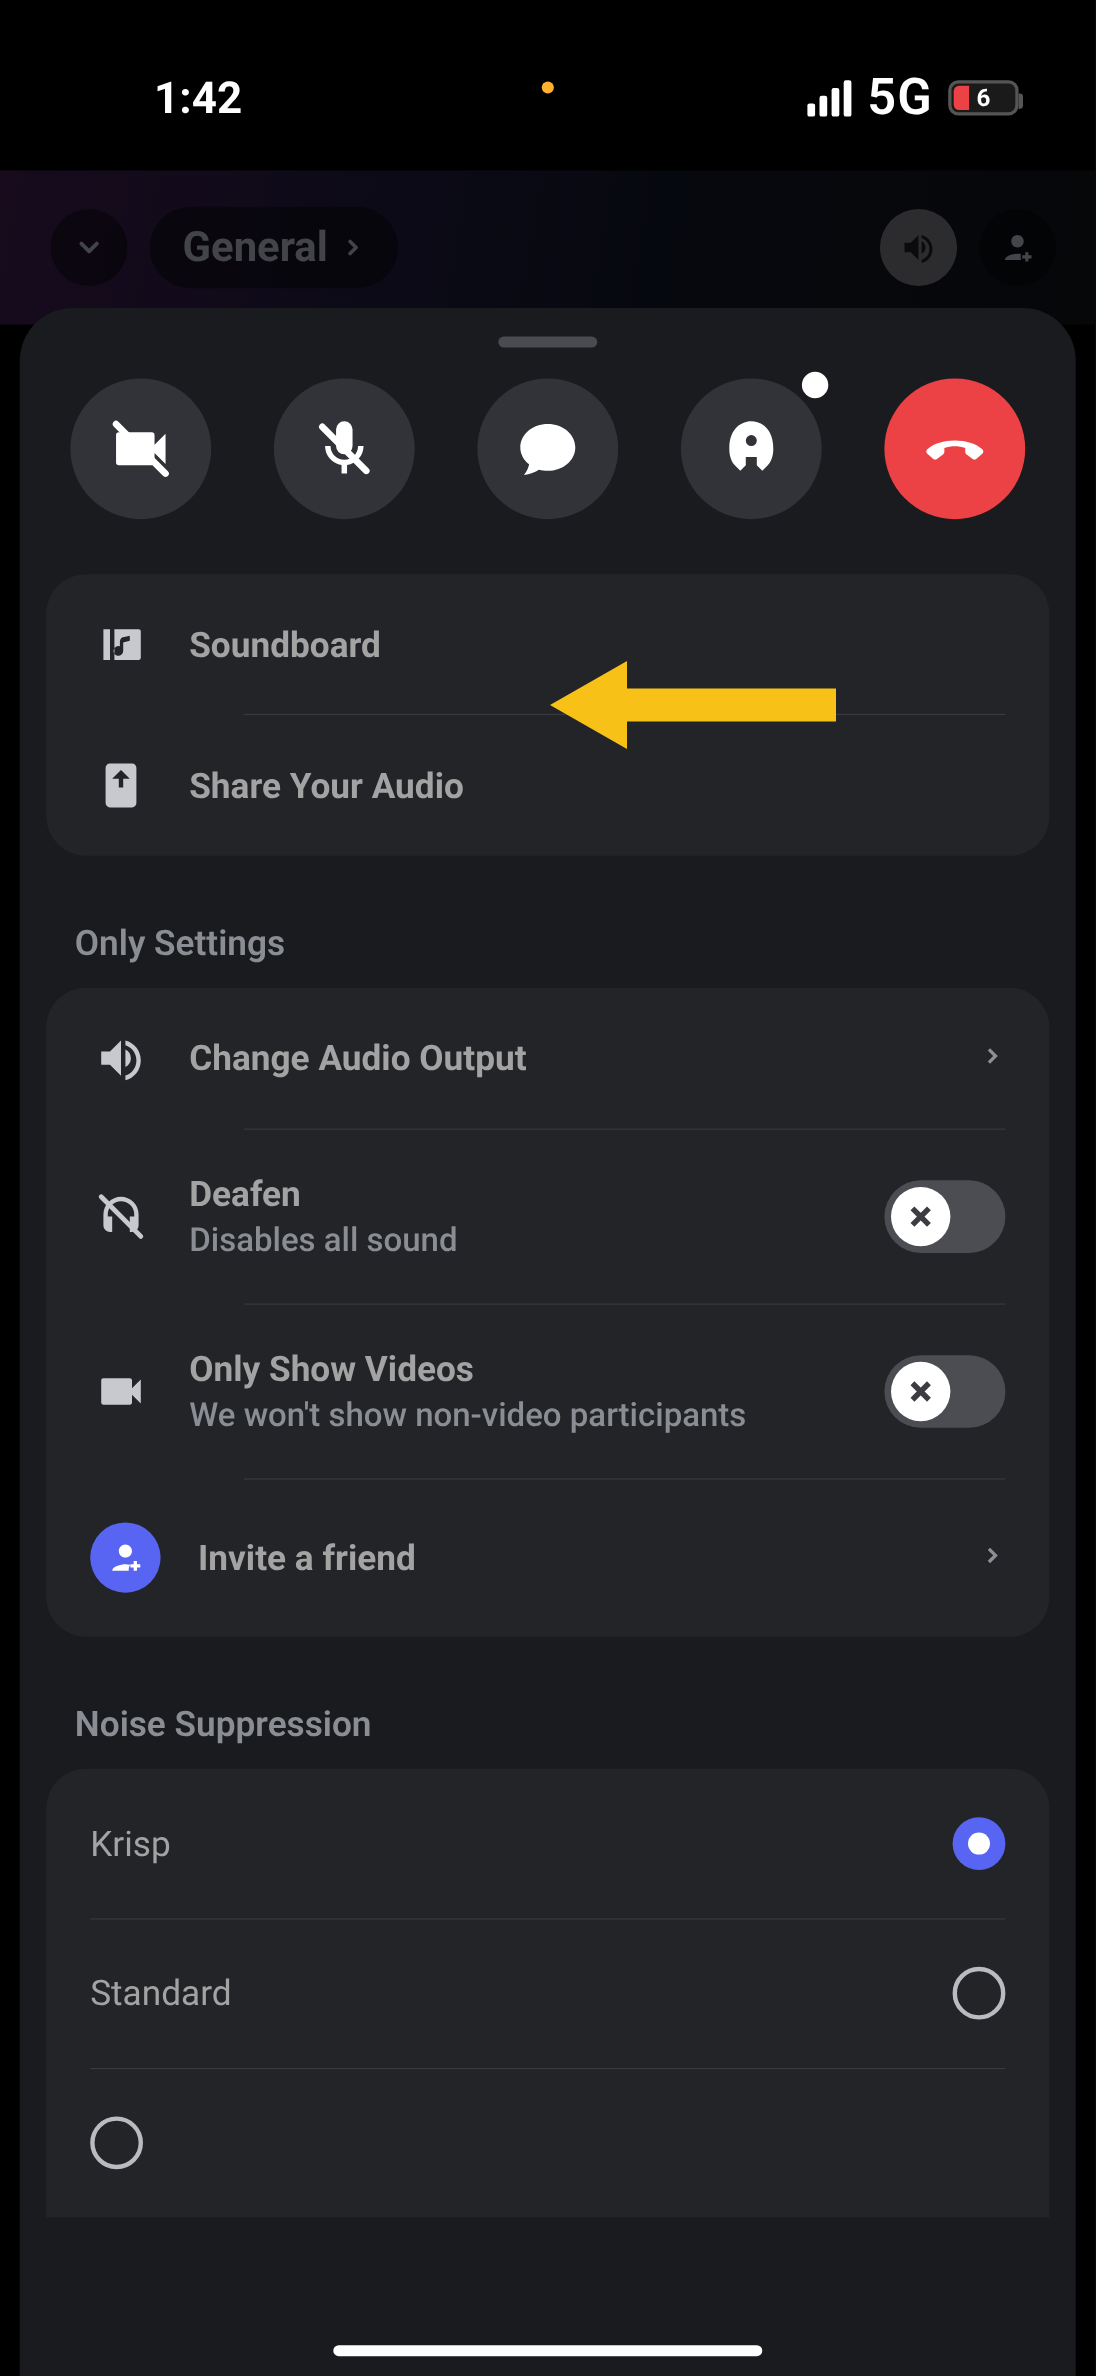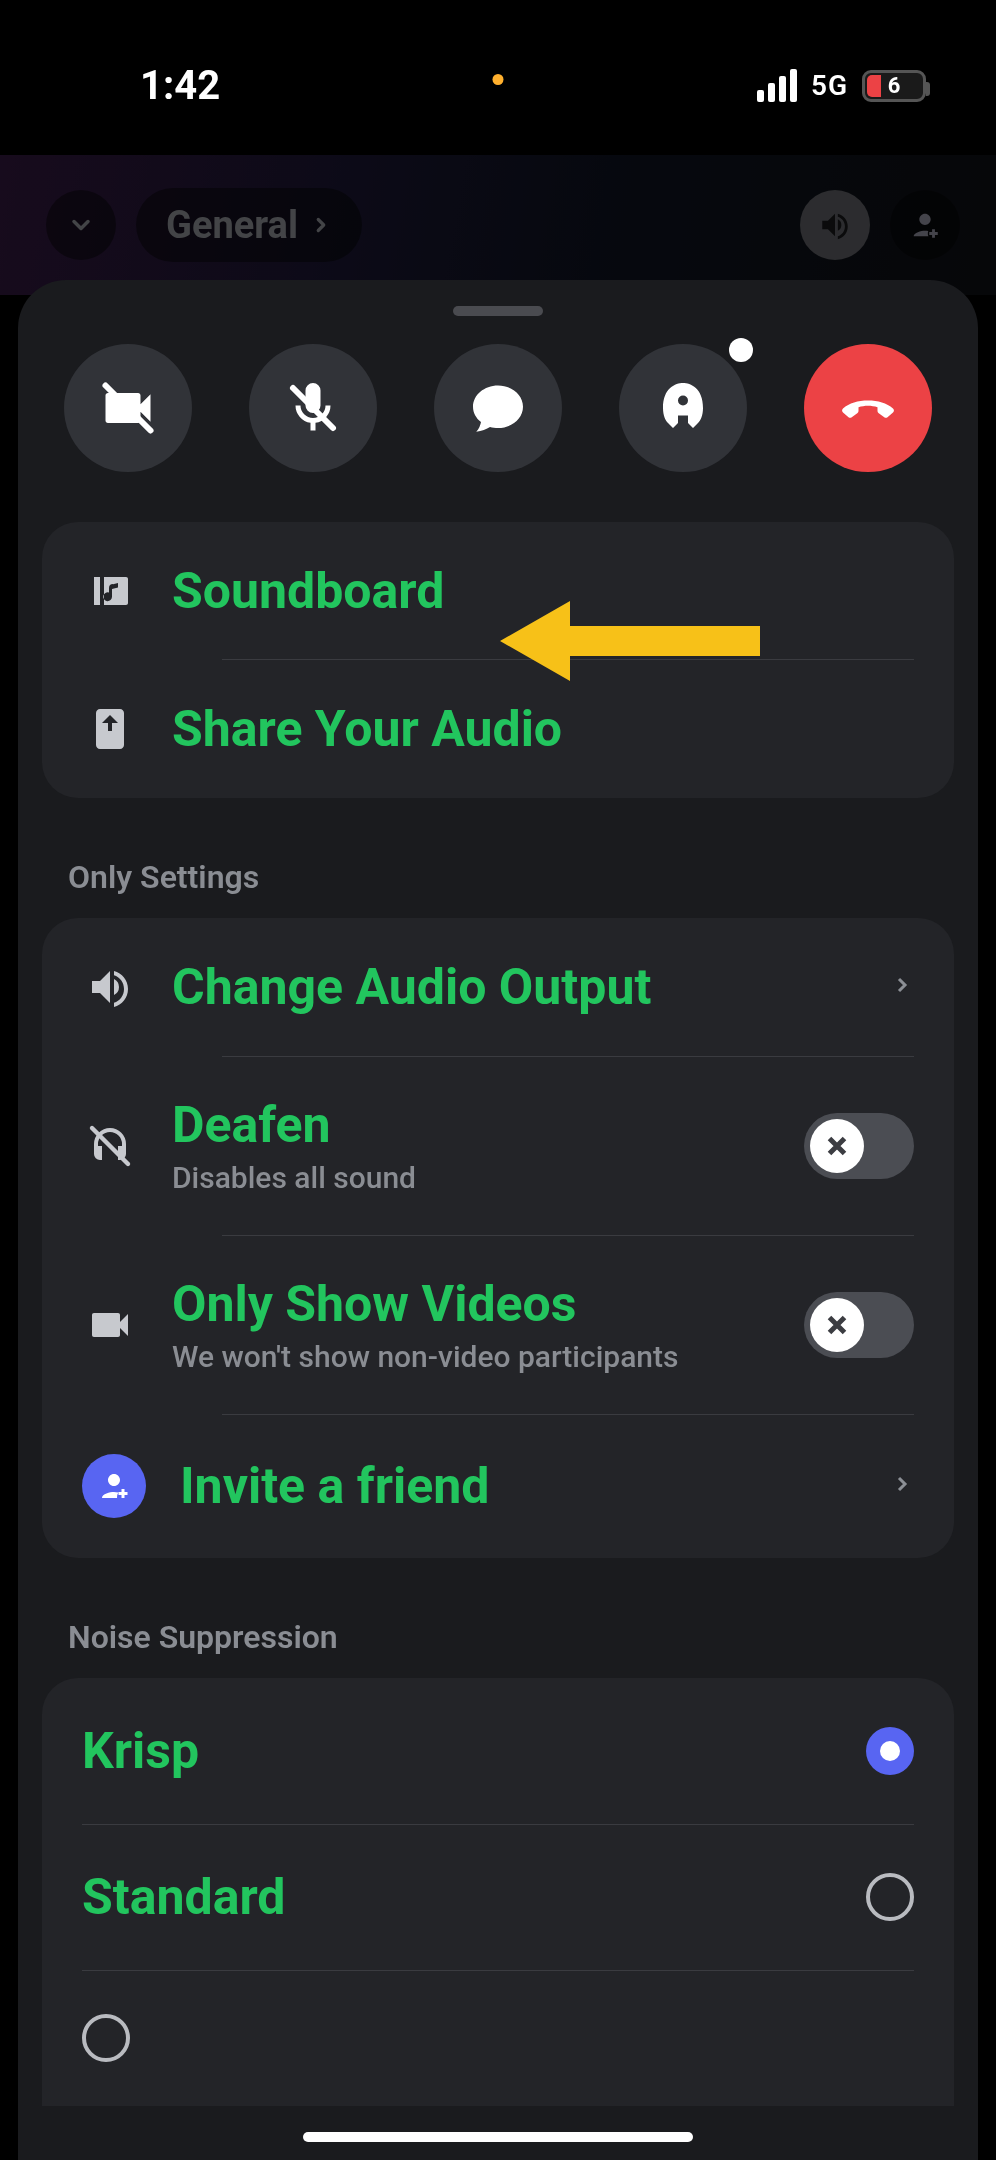--- a/index.html
+++ b/index.html
@@ -41,21 +41,21 @@
     align-items:center;
     gap:14px;
     font-weight:600;
   }
   .signal{display:flex;align-items:flex-end;gap:4px;}
   .signal span{display:block;width:7px;background:#fff;border-radius:2px;}
   .signal span:nth-child(1){height:12px}
   .signal span:nth-child(2){height:19px}
   .signal span:nth-child(3){height:26px}
   .signal span:nth-child(4){height:33px}
-  .net{font-size:28px;font-weight:600;letter-spacing:1px;}
+  .net{font-size:46px;font-weight:600;letter-spacing:1px;}
   .batt{
     width:64px;height:32px;border:3px solid #555;border-radius:9px;
     position:relative;display:flex;align-items:center;justify-content:center;
     background:#1a1a1a;
   }
   .batt::after{content:"";position:absolute;right:-7px;top:9px;width:4px;height:14px;background:#555;border-radius:0 3px 3px 0;}
   .batt .fill{position:absolute;left:2px;top:2px;bottom:2px;width:14px;background:#ec4245;border-radius:5px 0 0 5px;}
   .batt .pct{position:relative;font-size:22px;font-weight:700;z-index:1;color:#fff;}
   .rec-dot{
     position:absolute;
@@ -129,21 +129,21 @@
     display:flex;align-items:center;gap:34px;
     padding:40px 40px;
     min-height:110px;
   }
   .row + .row{border-top:1px solid rgba(255,255,255,0.04);}
   .row-icon{width:56px;display:flex;justify-content:center;}
   .row-icon svg{width:48px;height:48px;fill:#c7c9ce;}
   .row-icon.circle{width:64px;height:64px;border-radius:50%;background:var(--blurple);align-items:center;}
   .row-icon.circle svg{fill:#fff;width:36px;height:36px;}
   .row-text{flex:1;display:flex;flex-direction:column;gap:6px;}
-  .title{font-size:50px;font-weight:700;color:#22c55e;}
+  .title{font-size:32px;font-weight:700;color:#a3a3a3;}
   .sub{font-size:30px;color:var(--muted);font-weight:500;}
   .chevron{width:24px;color:#8c8f95;}
   .chevron svg{width:24px;height:24px;fill:none;stroke:#8c8f95;stroke-width:3;}
   .section-label{
     font-size:32px;color:var(--muted);font-weight:600;
     padding:0 50px 22px 50px;
   }
   .section-label.tight{padding-top:0}
 
   
@@ -155,21 +155,21 @@
 
   .vs-card .row{position:relative;border-top:none}
   .vs-card .row:not(:first-child)::before{
     content:"";position:absolute;left:180px;right:40px;top:0;height:1px;background:var(--divider);
   }
 
   .ns-card .row{border-top:none;position:relative;padding:44px 40px}
   .ns-card .row:not(:first-child)::before{
     content:"";position:absolute;left:40px;right:40px;top:0;height:1px;background:var(--divider);
   }
-  .ns-card .title{font-weight:700}
+  .ns-card .title{font-weight:400}
 
   
   .toggle{
     width:110px;height:66px;border-radius:33px;
     background:var(--toggle-off);
     position:relative;flex-shrink:0;
   }
   .toggle .knob{
     position:absolute;top:6px;left:6px;width:54px;height:54px;border-radius:50%;
     background:#fff;display:flex;align-items:center;justify-content:center;

